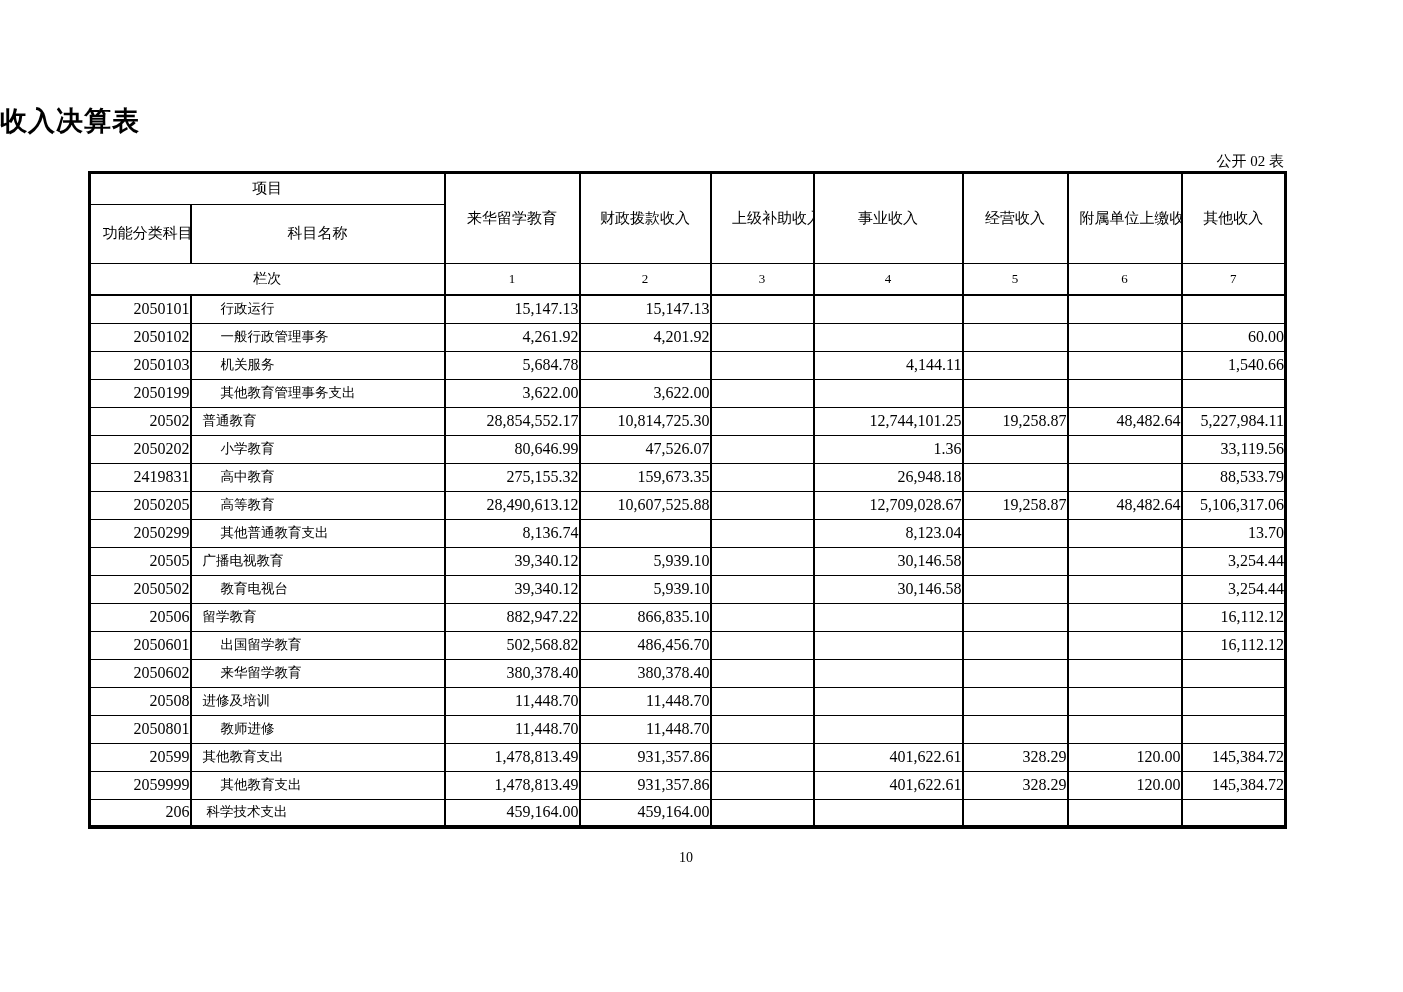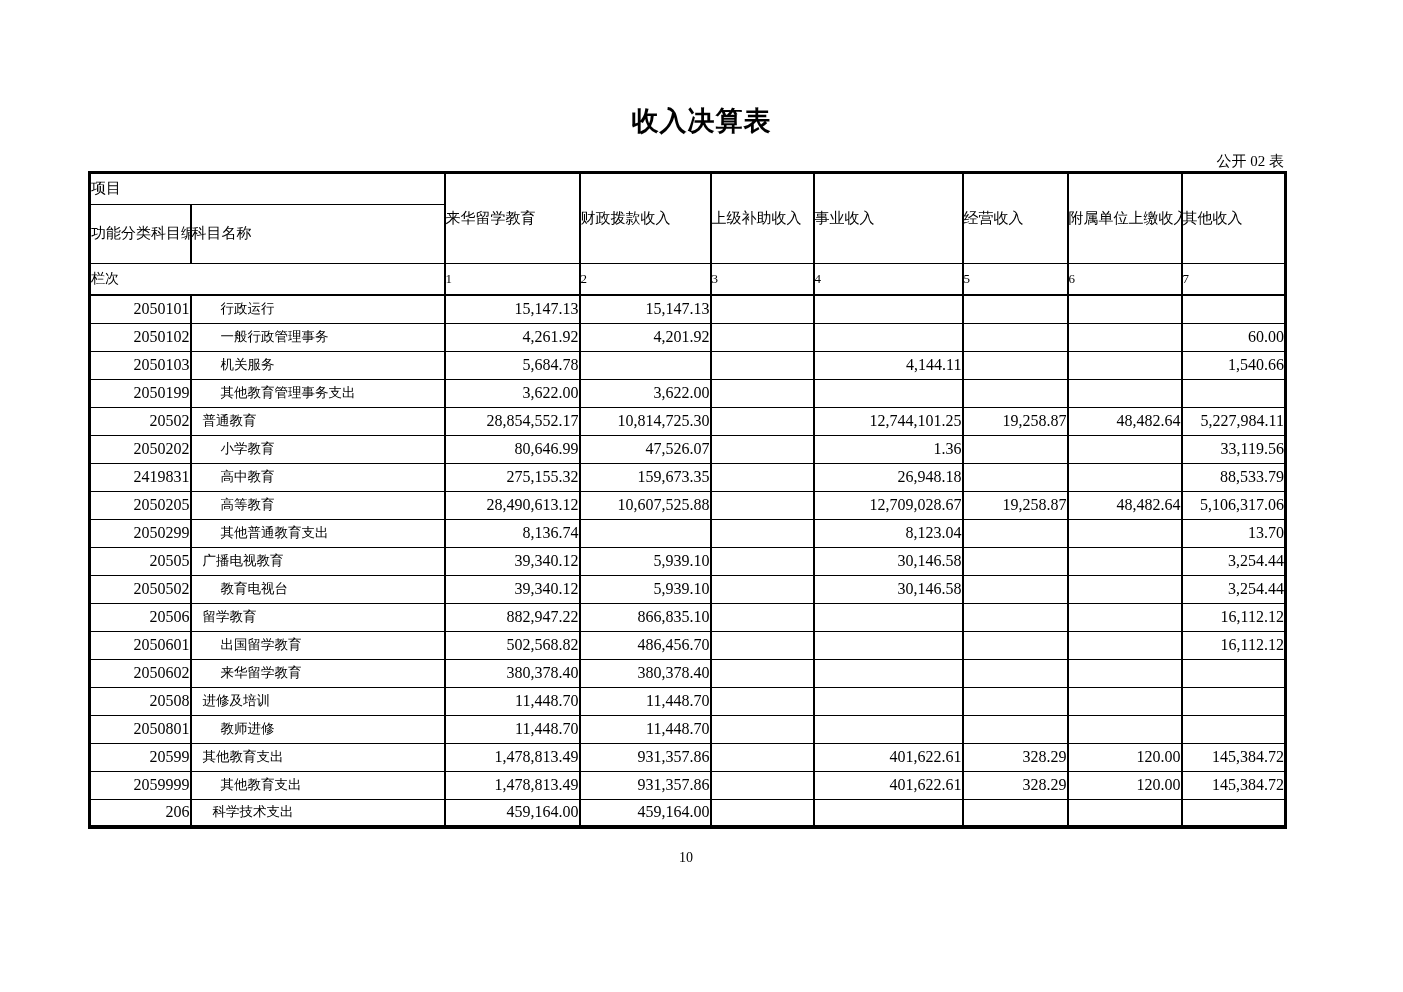--- a/index.html
+++ b/index.html
@@ -4,52 +4,52 @@
 <style>
   html,body{margin:0;padding:0;background:#ffffff;}
   body{
     width:1403px;height:992px;overflow:hidden;
     font-family:"Liberation Serif","DejaVu Serif",serif;
     color:#000;
     -webkit-font-smoothing:antialiased;
   }
   .sheet{position:relative;width:1403px;height:992px;background:#fff;}
   .doc-title{
-    padding-top:103px;text-align:center;
+    padding-top:103px;text-align:left;
     font-size:27px;font-weight:bold;letter-spacing:1px;
   }
   .container{margin-left:88px;width:1196px;}
   .table-note{text-align:right;font-size:15px;margin-top:13px;}
   .meta-row{
     display:flex;justify-content:space-between;
     font-size:15px;margin-top:9px;margin-bottom:6px;
   }
   table.income{
     width:1196px;border-collapse:collapse;table-layout:fixed;
     border:3px solid #000;border-bottom-width:4px;
   }
   table.income th, table.income td{
     border-top:1px solid #000;border-bottom:1px solid #000;
     border-left:2px solid #000;border-right:2px solid #000;
     padding:0;overflow:hidden;white-space:nowrap;
     font-weight:normal;
   }
-  thead th{font-size:15px;text-align:left;white-space:normal;line-height:1.55;}
+  thead th{font-size:15px;text-align:center;white-space:normal;line-height:1.55;}
   tr.r-group th{height:30px;}
   tr.r-sub th{height:58px;}
   tr.r-lanci th{height:30px;font-size:14px;border-bottom:2px solid #000;}
   tr.r-lanci .idx{font-size:13px;}
   .hw{display:inline-block;}
   .w5{width:5em;}
   .w4{width:4em;}
   .w6{width:6em;}
   tbody tr{height:28px;}
   td.code{font-size:16px;font-weight:bold;text-align:right;padding-left:8px;}
   td.name{font-size:13.5px;text-align:left;}
-  td.name.lvl0{padding-left:21px;}
+  td.name.lvl0{padding-left:15px;}
   td.name.lvl1{padding-left:11px;}
   td.name.lvl2{padding-left:29px;}
   td.num{font-size:16px;text-align:right;padding-right:6px;}
   tr.bold-row td.num{font-weight:normal;}
   .page-number{
     margin-top:21px;text-align:center;font-size:14px;width:1196px;
   }
 </style>
 </head>
 <body>

